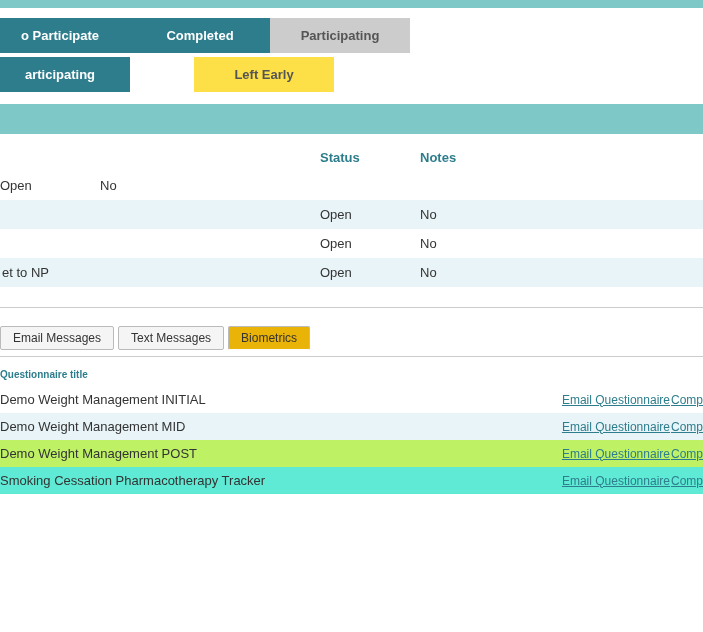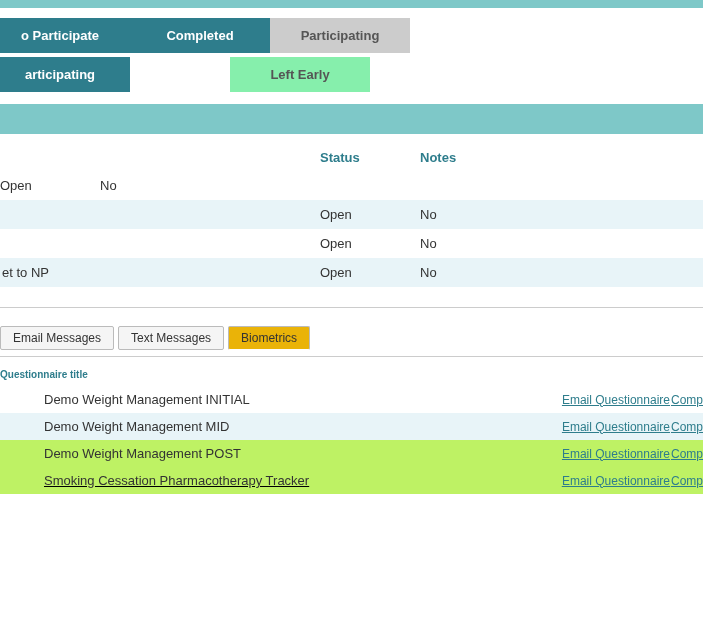--- a/index.html
+++ b/index.html
@@ -62,29 +62,29 @@
       color: #fff;
       padding: 10px 30px;
       font-size: 13px;
       font-weight: bold;
       min-width: 140px;
       border: none;
       cursor: pointer;
     }
 
     .status-btn-left-early {
-      background: #86efac;
+      background: #fde047;
       color: #555;
       padding: 10px 30px;
       font-size: 13px;
       font-weight: bold;
       min-width: 140px;
       border: none;
       cursor: pointer;
-      margin-left: 100px;
+      margin-left: 64px;
     }
 
     
     .section-bar {
       background: #7ec8c8;
       height: 30px;
       margin: 12px 0 0 0;
       width: 100%;
     }
 
@@ -199,21 +199,20 @@
     }
 
     .q-row:nth-child(odd) {
       background: #fff;
     }
 
     .q-name {
       flex: 1;
       color: #333;
       font-size: 13px;
-      padding-left: 44px;
     }
 
     .q-actions {
       display: flex;
       gap: 1px;
     }
 
     .q-link {
       color: #2e7d8c;
       font-size: 12px;
@@ -304,21 +303,21 @@
       <span class="q-link">Comp</span>
     </div>
   </div>
         <div class="q-row" style="background: #bef264;">
     <span class="q-name">Demo Weight Management POST</span>
     <div class="q-actions">
       <span class="q-link">Email Questionnaire</span>
       <span class="q-link">Comp</span>
     </div>
   </div>
-        <div class="q-row" style="background: #bef264; text-decoration: underline;">
+        <div class="q-row" style="background: #5eead4;">
     <span class="q-name">Smoking Cessation Pharmacotherapy Tracker</span>
     <div class="q-actions">
       <span class="q-link">Email Questionnaire</span>
       <span class="q-link">Comp</span>
     </div>
   </div>
       </div>
   </div>
 </div>
 

